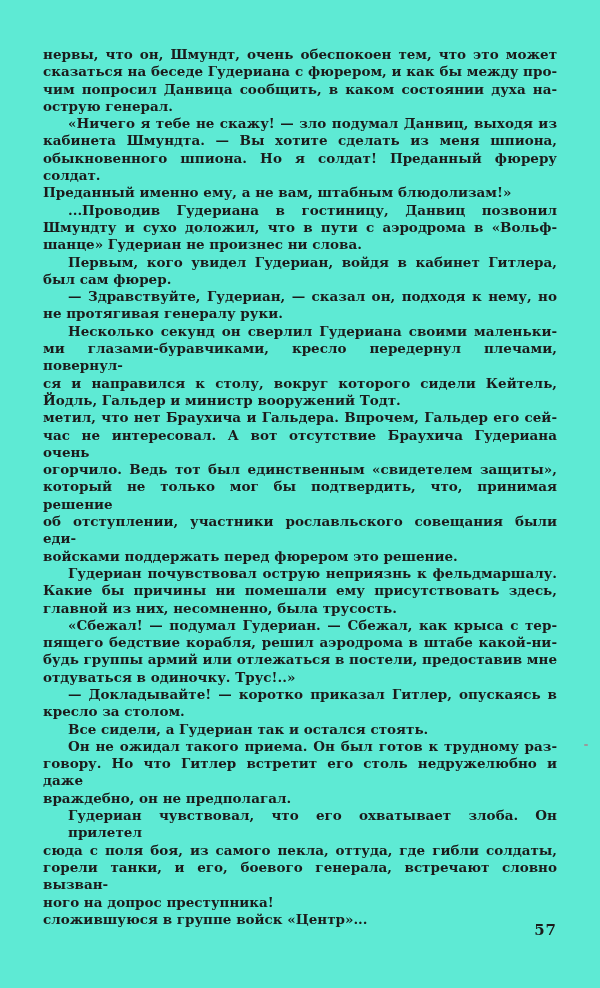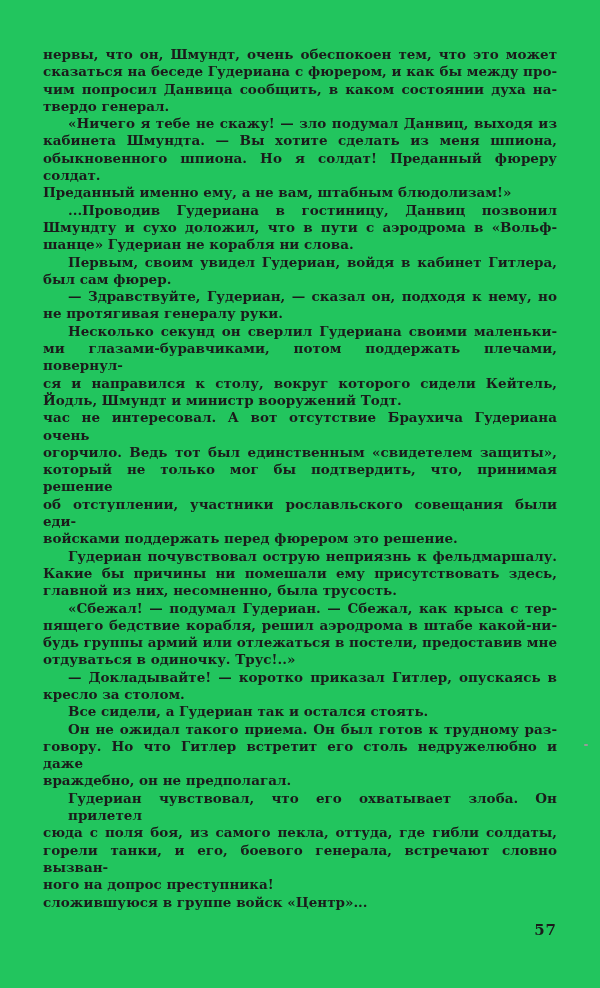--- a/index.html
+++ b/index.html
@@ -4,21 +4,21 @@
 <style>
   html, body {
     margin: 0;
     padding: 0;
     background: #ffffff;
   }
   .page {
     position: relative;
     width: 600px;
     height: 988px;
-    background: #22c55e;
+    background: #5eead4;
     overflow: hidden;
     font-family: "DejaVu Serif", "Liberation Serif", serif;
   }
   .text-block {
     position: absolute;
     left: 43px;
     top: 46px;
     width: 514px;
   }
   .line {
@@ -59,36 +59,37 @@
   }
 </style>
 </head>
 <body>
 
 <div class="page">
   <div class="text-block">
       <div class="line">нервы, что он, Шмундт, очень обеспокоен тем, что это может</div>
       <div class="line">сказаться на беседе Гудериана с фюрером, и как бы между про-</div>
       <div class="line">чим попросил Данвица сообщить, в каком состоянии духа на-</div>
-      <div class="line last">твердо генерал.</div>
+      <div class="line last">острую генерал.</div>
       <div class="line indent">«Ничего я тебе не скажу! — зло подумал Данвиц, выходя из</div>
       <div class="line">кабинета Шмундта. — Вы хотите сделать из меня шпиона,</div>
       <div class="line">обыкновенного шпиона. Но я солдат! Преданный фюреру солдат.</div>
       <div class="line last">Преданный именно ему, а не вам, штабным блюдолизам!»</div>
       <div class="line indent">...Проводив Гудериана в гостиницу, Данвиц позвонил</div>
       <div class="line">Шмундту и сухо доложил, что в пути с аэродрома в «Вольф-</div>
-      <div class="line last">шанце» Гудериан не корабля ни слова.</div>
-      <div class="line indent">Первым, своим увидел Гудериан, войдя в кабинет Гитлера,</div>
+      <div class="line last">шанце» Гудериан не произнес ни слова.</div>
+      <div class="line indent">Первым, кого увидел Гудериан, войдя в кабинет Гитлера,</div>
       <div class="line last">был сам фюрер.</div>
       <div class="line indent">— Здравствуйте, Гудериан, — сказал он, подходя к нему, но</div>
       <div class="line last">не протягивая генералу руки.</div>
       <div class="line indent">Несколько секунд он сверлил Гудериана своими маленьки-</div>
-      <div class="line">ми глазами-буравчиками, потом поддержать плечами, повернул-</div>
+      <div class="line">ми глазами-буравчиками, кресло передернул плечами, повернул-</div>
       <div class="line">ся и направился к столу, вокруг которого сидели Кейтель,</div>
-      <div class="line last">Йодль, Шмундт и министр вооружений Тодт.</div>
+      <div class="line last">Йодль, Гальдер и министр вооружений Тодт.</div>
+      <div class="line">метил, что нет Браухича и Гальдера. Впрочем, Гальдер его сей-</div>
       <div class="line">час не интересовал. А вот отсутствие Браухича Гудериана очень</div>
       <div class="line">огорчило. Ведь тот был единственным «свидетелем защиты»,</div>
       <div class="line">который не только мог бы подтвердить, что, принимая решение</div>
       <div class="line">об отступлении, участники рославльского совещания были еди-</div>
       <div class="line last">войсками поддержать перед фюрером это решение.</div>
       <div class="line indent">Гудериан почувствовал острую неприязнь к фельдмаршалу.</div>
       <div class="line">Какие бы причины ни помешали ему присутствовать здесь,</div>
       <div class="line last">главной из них, несомненно, была трусость.</div>
       <div class="line indent">«Сбежал! — подумал Гудериан. — Сбежал, как крыса с тер-</div>
       <div class="line">пящего бедствие корабля, решил аэродрома в штабе какой-ни-</div>

